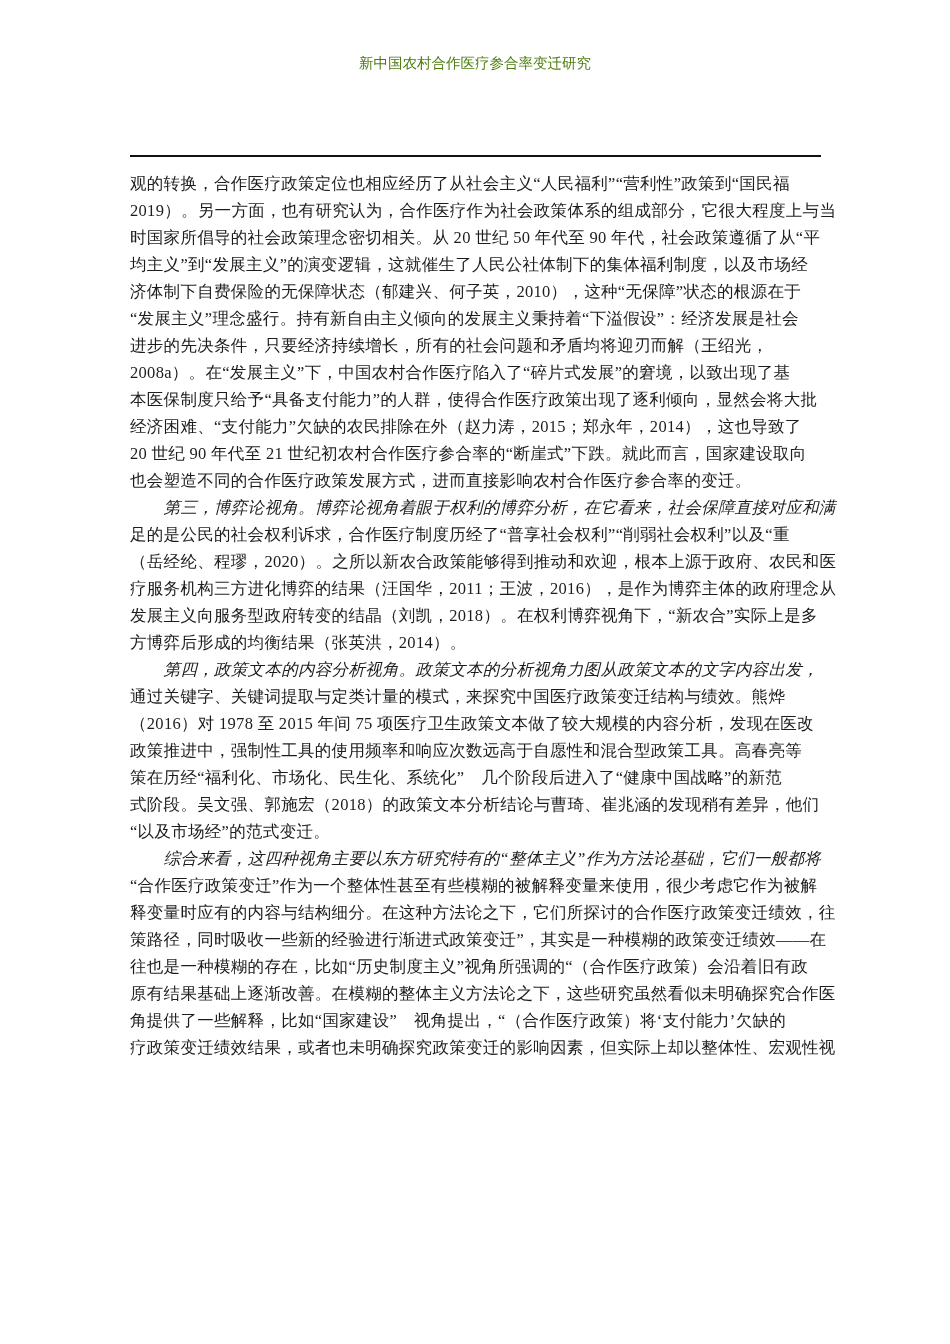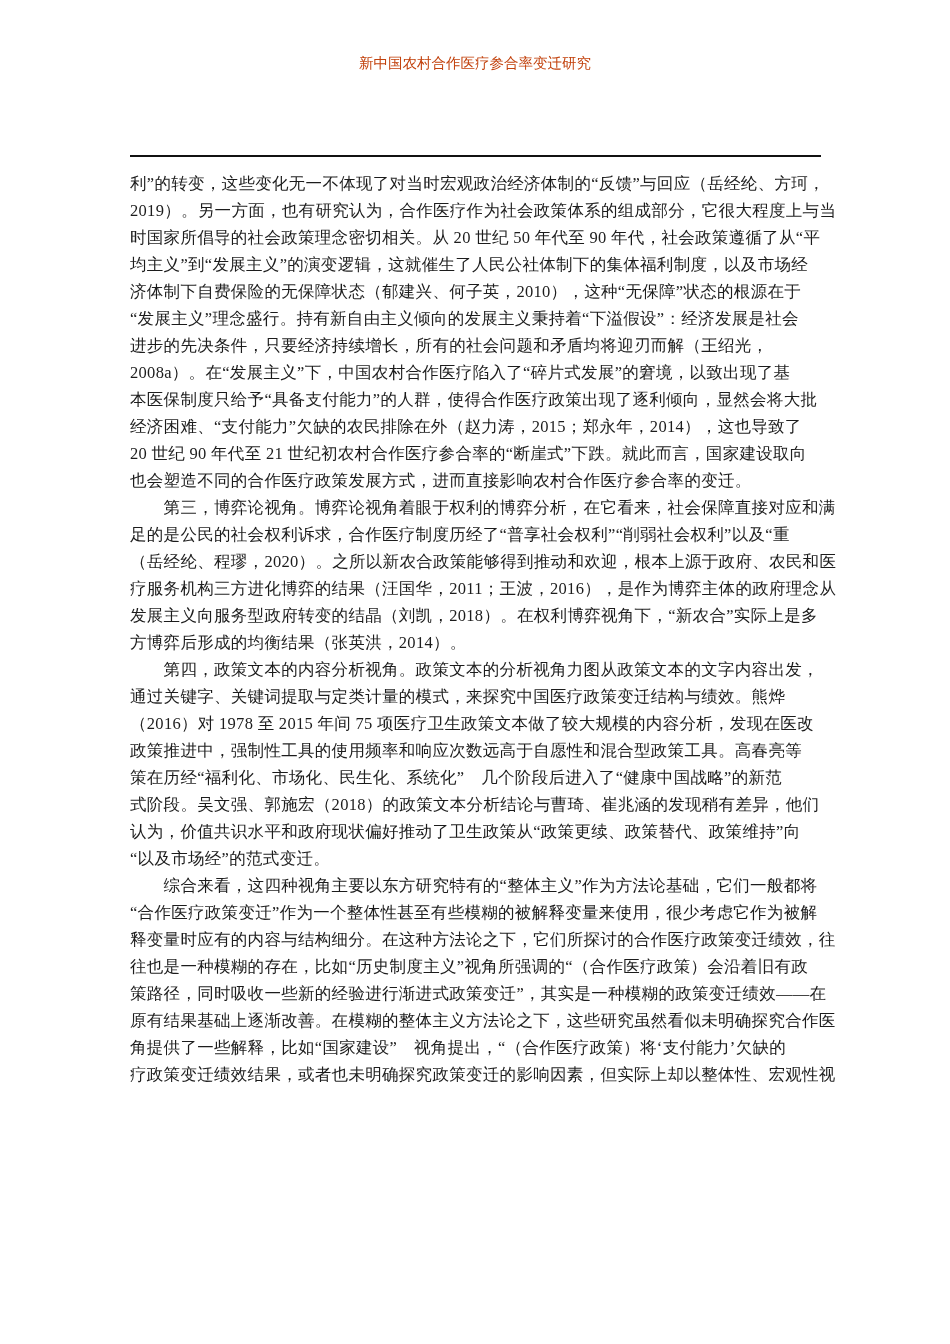--- a/index.html
+++ b/index.html
@@ -18,21 +18,21 @@
   }
   .header-title {
     position: absolute;
     top: 53px;
     left: 0;
     right: 0;
     height: 20px;
     line-height: 20px;
     text-align: center;
     font-size: 14.5px;
-    color: #c2410c;
+    color: #4d7c0f;
   }
   .separator {
     position: absolute;
     left: 130px;
     top: 155px;
     width: 691px;
     height: 0;
     border-top: 2px solid #111111;
   }
   .body-text {
@@ -48,31 +48,32 @@
     padding: 0;
   }
   .text-line {
     height: 27px;
     line-height: 27px;
     white-space: nowrap;
     overflow: visible;
   }
   .text-line.indent {
     text-indent: 33.6px;
+    font-style: italic;
   }
 </style>
 </head>
 <body>
 
 <div class="page">
   <div class="header-title">新中国农村合作医疗参合率变迁研究</div>
   <div class="separator"></div>
   <div class="body-text">
       <div class="paragraph">
-        <div class="text-line">利”的转变，这些变化无一不体现了对当时宏观政治经济体制的“反馈”与回应（岳经纶、方珂，</div>
+        <div class="text-line">观的转换，合作医疗政策定位也相应经历了从社会主义“人民福利”“营利性”政策到“国民福</div>
         <div class="text-line">2019）。另一方面，也有研究认为，合作医疗作为社会政策体系的组成部分，它很大程度上与当</div>
         <div class="text-line">时国家所倡导的社会政策理念密切相关。从 20 世纪 50 年代至 90 年代，社会政策遵循了从“平</div>
         <div class="text-line">均主义”到“发展主义”的演变逻辑，这就催生了人民公社体制下的集体福利制度，以及市场经</div>
         <div class="text-line">济体制下自费保险的无保障状态（郁建兴、何子英，2010），这种“无保障”状态的根源在于</div>
         <div class="text-line">“发展主义”理念盛行。持有新自由主义倾向的发展主义秉持着“下溢假设”：经济发展是社会</div>
         <div class="text-line">进步的先决条件，只要经济持续增长，所有的社会问题和矛盾均将迎刃而解（王绍光，</div>
         <div class="text-line">2008a）。在“发展主义”下，中国农村合作医疗陷入了“碎片式发展”的窘境，以致出现了基</div>
         <div class="text-line">本医保制度只给予“具备支付能力”的人群，使得合作医疗政策出现了逐利倾向，显然会将大批</div>
         <div class="text-line">经济困难、“支付能力”欠缺的农民排除在外（赵力涛，2015；郑永年，2014），这也导致了</div>
         <div class="text-line">20 世纪 90 年代至 21 世纪初农村合作医疗参合率的“断崖式”下跌。就此而言，国家建设取向</div>
@@ -86,27 +87,26 @@
         <div class="text-line">发展主义向服务型政府转变的结晶（刘凯，2018）。在权利博弈视角下，“新农合”实际上是多</div>
         <div class="text-line">方博弈后形成的均衡结果（张英洪，2014）。</div>
       </div>
       <div class="paragraph">
         <div class="text-line indent">第四，政策文本的内容分析视角。政策文本的分析视角力图从政策文本的文字内容出发，</div>
         <div class="text-line">通过关键字、关键词提取与定类计量的模式，来探究中国医疗政策变迁结构与绩效。熊烨</div>
         <div class="text-line">（2016）对 1978 至 2015 年间 75 项医疗卫生政策文本做了较大规模的内容分析，发现在医改</div>
         <div class="text-line">政策推进中，强制性工具的使用频率和响应次数远高于自愿性和混合型政策工具。高春亮等</div>
         <div class="text-line">策在历经“福利化、市场化、民生化、系统化”　几个阶段后进入了“健康中国战略”的新范</div>
         <div class="text-line">式阶段。吴文强、郭施宏（2018）的政策文本分析结论与曹琦、崔兆涵的发现稍有差异，他们</div>
-        <div class="text-line">认为，价值共识水平和政府现状偏好推动了卫生政策从“政策更续、政策替代、政策维持”向</div>
         <div class="text-line">“以及市场经”的范式变迁。</div>
       </div>
       <div class="paragraph">
         <div class="text-line indent">综合来看，这四种视角主要以东方研究特有的“整体主义”作为方法论基础，它们一般都将</div>
         <div class="text-line">“合作医疗政策变迁”作为一个整体性甚至有些模糊的被解释变量来使用，很少考虑它作为被解</div>
         <div class="text-line">释变量时应有的内容与结构细分。在这种方法论之下，它们所探讨的合作医疗政策变迁绩效，往</div>
+        <div class="text-line">策路径，同时吸收一些新的经验进行渐进式政策变迁”，其实是一种模糊的政策变迁绩效——在</div>
         <div class="text-line">往也是一种模糊的存在，比如“历史制度主义”视角所强调的“（合作医疗政策）会沿着旧有政</div>
-        <div class="text-line">策路径，同时吸收一些新的经验进行渐进式政策变迁”，其实是一种模糊的政策变迁绩效——在</div>
         <div class="text-line">原有结果基础上逐渐改善。在模糊的整体主义方法论之下，这些研究虽然看似未明确探究合作医</div>
         <div class="text-line">角提供了一些解释，比如“国家建设”　视角提出，“（合作医疗政策）将‘支付能力’欠缺的</div>
         <div class="text-line">疗政策变迁绩效结果，或者也未明确探究政策变迁的影响因素，但实际上却以整体性、宏观性视</div>
       </div>
     </div>
 </div>
 
 </body></html>

